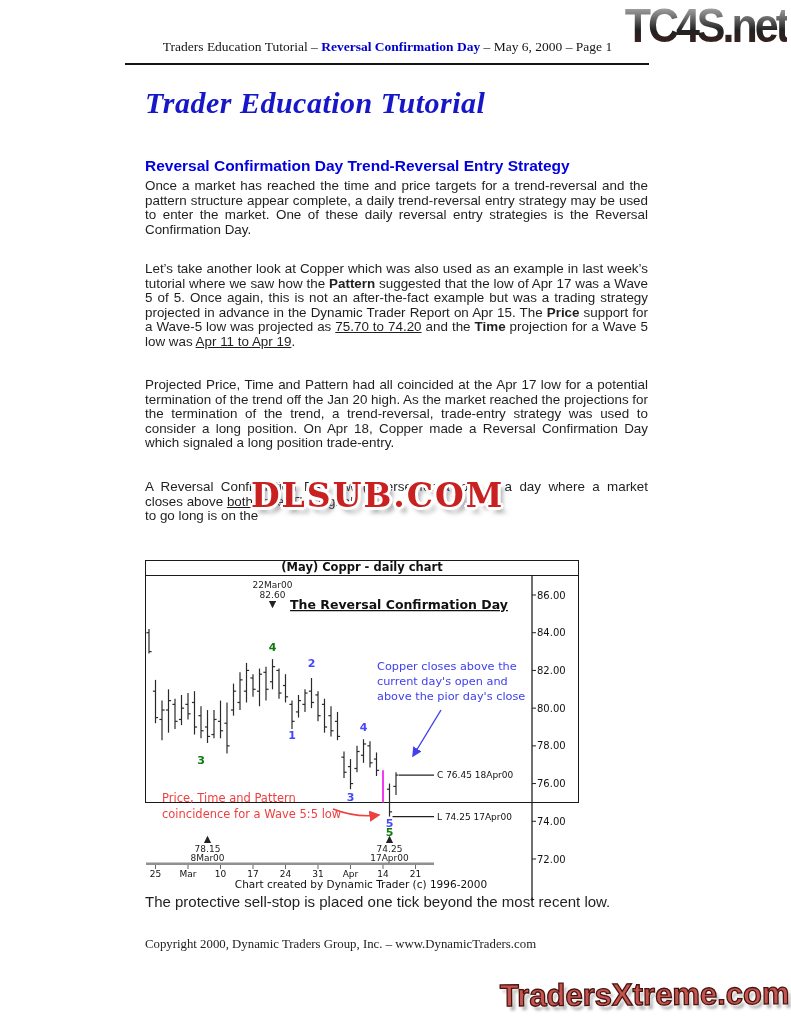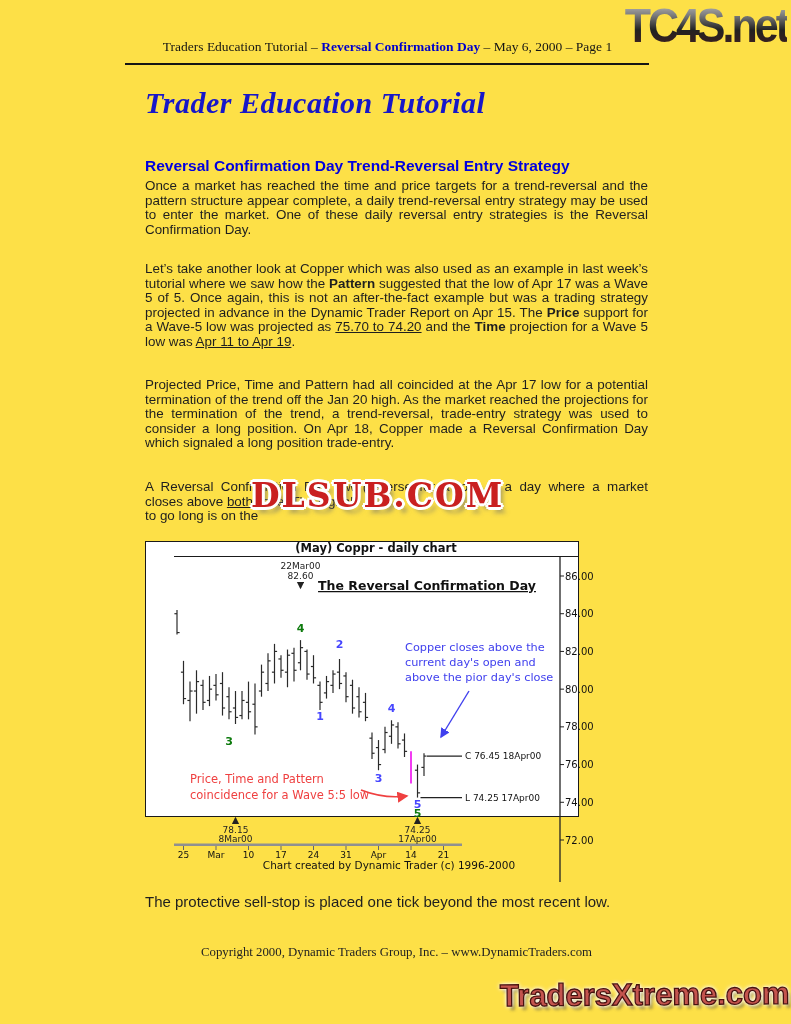--- a/index.html
+++ b/index.html
@@ -1,18 +1,18 @@
 <!DOCTYPE html>
 <html><head>
 <meta charset="utf-8">
 <style>
   * { margin:0; padding:0; box-sizing:border-box; }
   html,body { background:#e8e8e8; }
   .page {
-    position:relative; width:791px; height:1024px; background:#fde047;
+    position:relative; width:791px; height:1024px; background:#ffffff;
     font-family:"Liberation Sans", sans-serif; color:#1f1f1f; overflow:hidden;
     margin:0 auto;
   }
   .abs { position:absolute; }
 
   
   .header-line {
     left:125px; top:39px; width:525px; text-align:center;
     font-family:"Liberation Serif", serif; font-size:13.5px; color:#151515;
   }
@@ -58,34 +58,34 @@
     font-family:"DejaVu Serif", serif; font-weight:bold; font-size:33px;
     letter-spacing:2px; color:#c92020; white-space:nowrap;
     text-shadow:
       -2px -2px 0 #ffffff, 2px -2px 0 #ffffff, -2px 2px 0 #ffffff, 2px 2px 0 #ffffff,
       -3px 0 0 #ffffff, 3px 0 0 #ffffff, 0 -3px 0 #ffffff, 0 3px 0 #ffffff,
       5px 6px 4px rgba(110,110,110,0.55);
   }
 
   
   .chart-box {
-    left:145px; top:541px; width:434px; height:276px;
-    border:1.5px solid #1a1a1a; background:#ffffff;padding-left:28px;
+    left:145px; top:560px; width:434px; height:243px;
+    border:1.5px solid #1a1a1a; background:#ffffff;
   }
   .chart-titlebar {
     height:15px; border-bottom:1.5px solid #1a1a1a; text-align:center;
     font-family:"DejaVu Sans", sans-serif; font-weight:bold; font-size:11.5px;
     line-height:13px; color:#111;
   }
   .chart-box svg { display:block; font-family:"DejaVu Sans", sans-serif; }
 
   .caption { left:145px; top:893px; width:503px; font-size:15px; color:#1f1f1f; }
   .copyright {
-    left:145px; top:937px; width:503px; text-align:center;
-    font-family:"Liberation Serif", serif; font-size:12.8px; color:#222;margin-top:8px;
+    left:145px; top:937px; width:503px; text-align:left;
+    font-family:"Liberation Serif", serif; font-size:12.8px; color:#222;
   }
   .xtreme {
     top:977px; right:2px; font-weight:bold; font-size:31px; letter-spacing:0px;
     font-family:"Liberation Sans", sans-serif; color:#c4544e; white-space:nowrap;
     -webkit-text-stroke:1.3px #47120f;
     text-shadow:
       0 0 2px #ffffff, 0 0 4px #ffffff, 0 0 5px #ffffff,
       3px 4px 3px rgba(60,60,60,0.45);
     transform:rotate(-0.5deg);
   }

